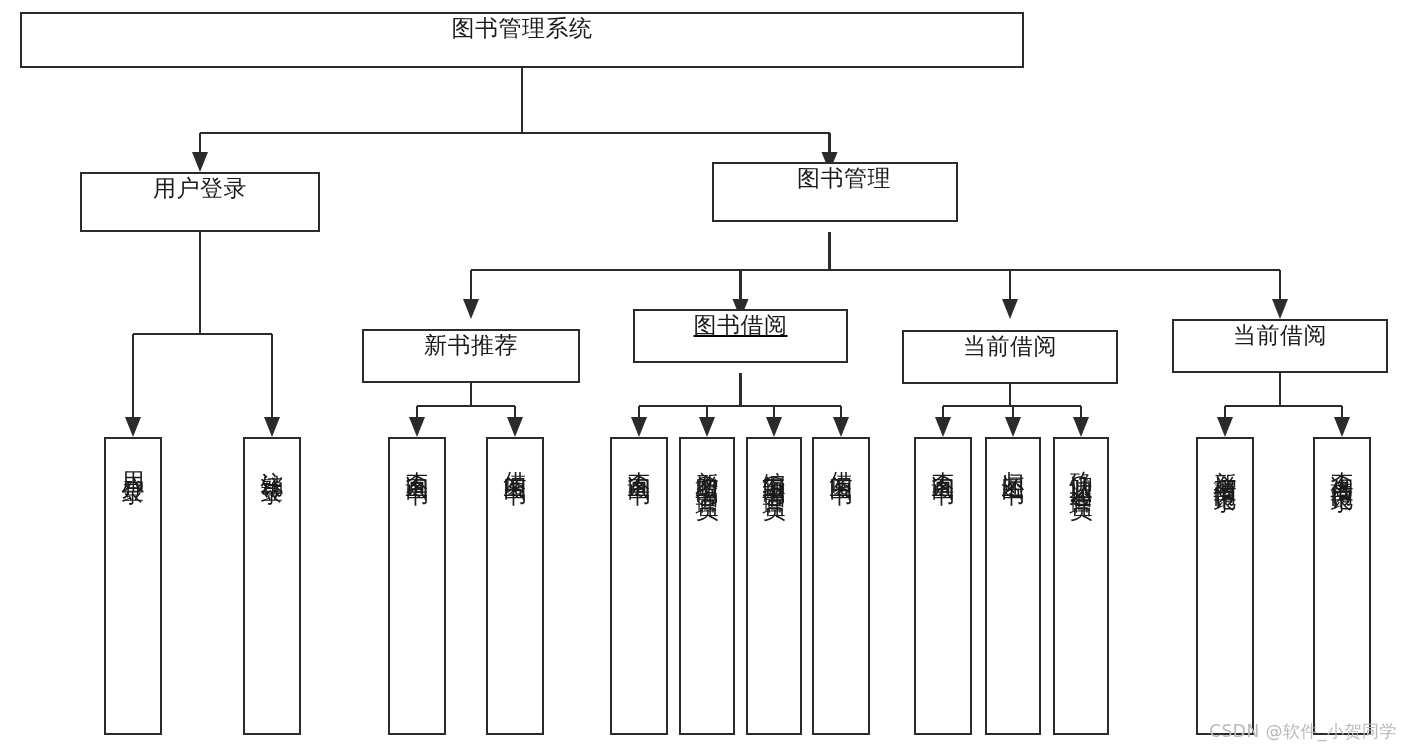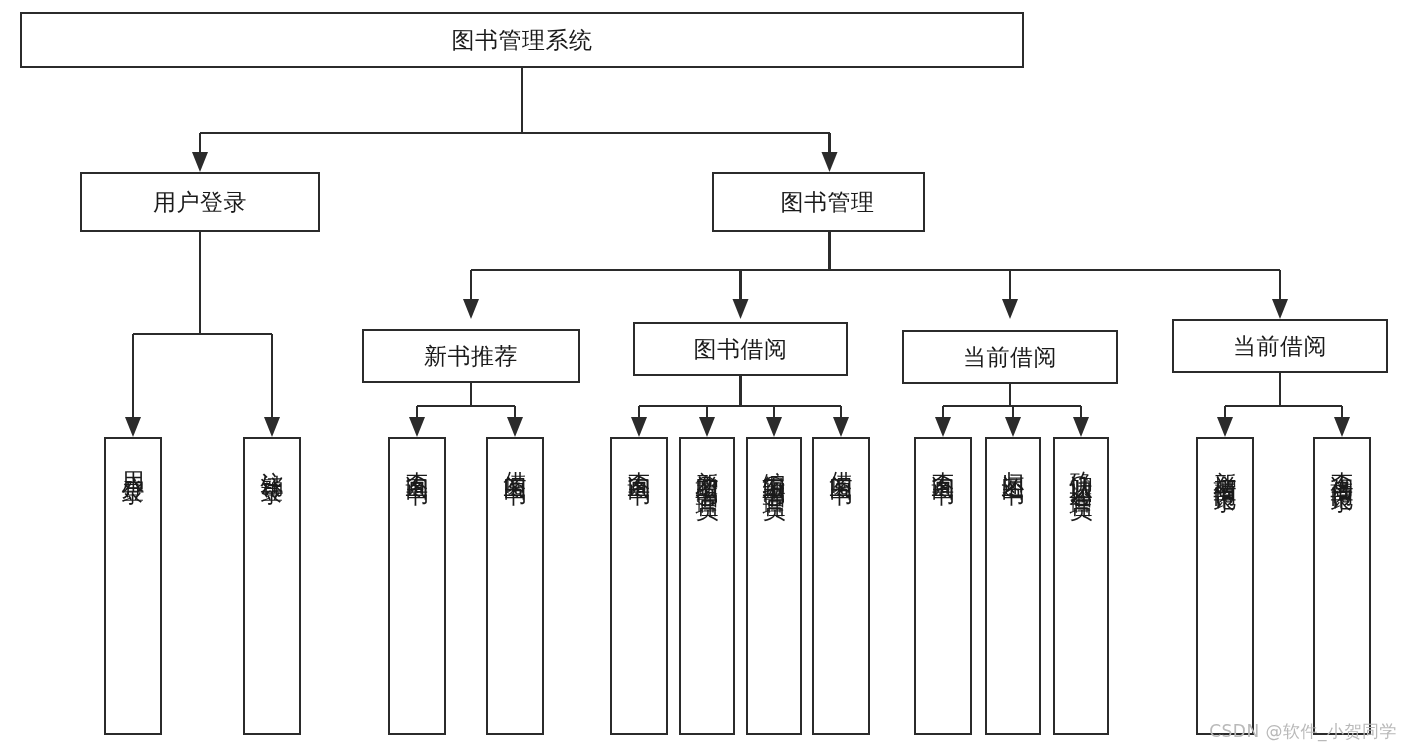--- a/index.html
+++ b/index.html
@@ -25,21 +25,21 @@
     width: 1405px;
     height: 747px;
     pointer-events: none;
   }
   .node {
     position: absolute;
     box-sizing: border-box;
     background: #ffffff;
     border: 2px solid #2b2b2b;
     display: flex;
-    align-items: center;
+    align-items: flex-start;
     justify-content: center;
     z-index: 2;
   }
   .node .label {
     color: #1a1a1a;
     letter-spacing: 0.5px;
     text-align: center;
     line-height: 1.22;
     white-space: pre;
   }
@@ -127,27 +127,27 @@
       <line x1="1342" y1="406" x2="1342" y2="419" stroke="#2b2b2b" stroke-width="2.5" shape-rendering="crispEdges"></line>
       <polygon points="1334,417 1350,417 1342,437" fill="#2b2b2b"></polygon>
     </svg>
   <div id="nodes">
       <div class="node horiz" style="left: 20px; top: 12px; width: 1004px; height: 56px; border-color: rgb(43, 43, 43);">
         <span class="label" style="color: rgb(26, 26, 26);">图书管理系统</span>
       </div>
       <div class="node horiz" style="left: 80px; top: 172px; width: 240px; height: 60px; border-color: rgb(43, 43, 43);">
         <span class="label" style="color: rgb(26, 26, 26);">用户登录</span>
       </div>
-      <div class="node horiz" style="left: 712px; top: 172px; width: 213px; height: 60px; border-color: rgb(43, 43, 43); padding-left: 18px;">
+      <div class="node horiz" style="left: 712px; top: 162px; width: 246px; height: 60px; border-color: rgb(43, 43, 43); padding-left: 18px;">
         <span class="label" style="color: rgb(26, 26, 26);">图书管理</span>
       </div>
       <div class="node horiz" style="left: 362px; top: 329px; width: 218px; height: 54px; border-color: rgb(43, 43, 43);">
         <span class="label" style="color: rgb(26, 26, 26);">新书推荐</span>
       </div>
-      <div class="node horiz" style="left: 633px; top: 322px; width: 215px; height: 54px; border-color: rgb(43, 43, 43);">
+      <div class="node horiz" style="left: 633px; top: 309px; width: 215px; height: 54px; border-color: rgb(43, 43, 43); text-decoration: underline;">
         <span class="label" style="color: rgb(26, 26, 26);">图书借阅</span>
       </div>
       <div class="node horiz" style="left: 902px; top: 330px; width: 216px; height: 54px; border-color: rgb(43, 43, 43);">
         <span class="label" style="color: rgb(26, 26, 26);">当前借阅</span>
       </div>
       <div class="node horiz" style="left: 1172px; top: 319px; width: 216px; height: 54px; border-color: rgb(43, 43, 43);">
         <span class="label" style="color: rgb(26, 26, 26);">当前借阅</span>
       </div>
       <div class="node vert" style="left: 104px; top: 437px; width: 58px; height: 298px; border-color: rgb(43, 43, 43);">
         <span class="label" style="color: rgb(26, 26, 26);">用户登录</span>

